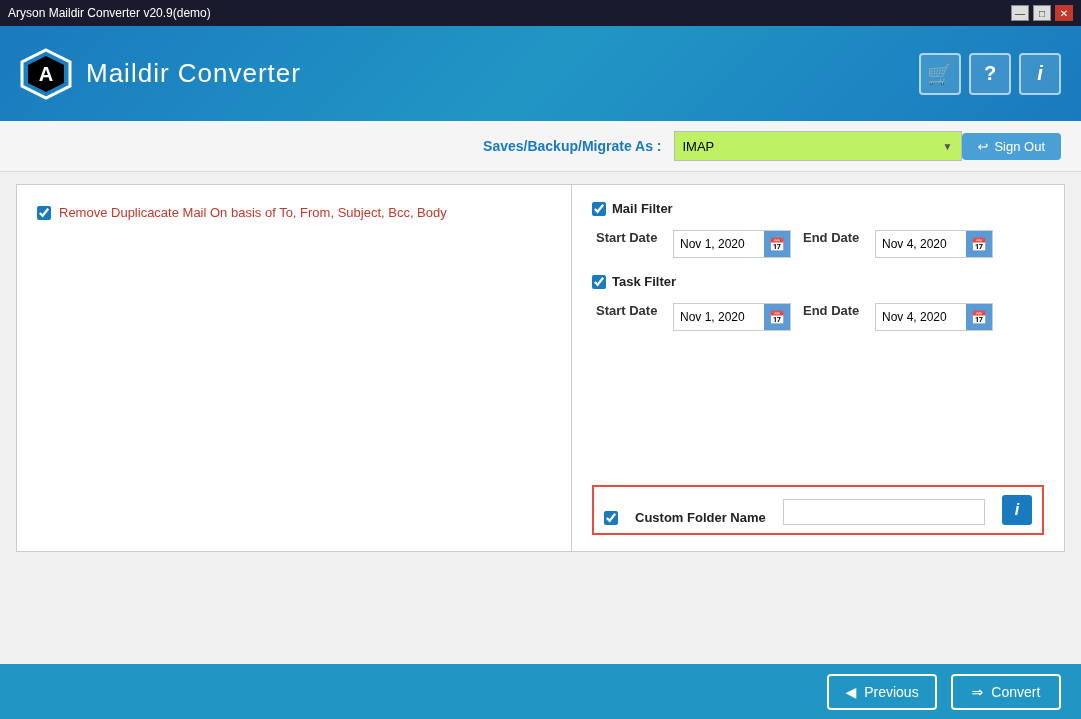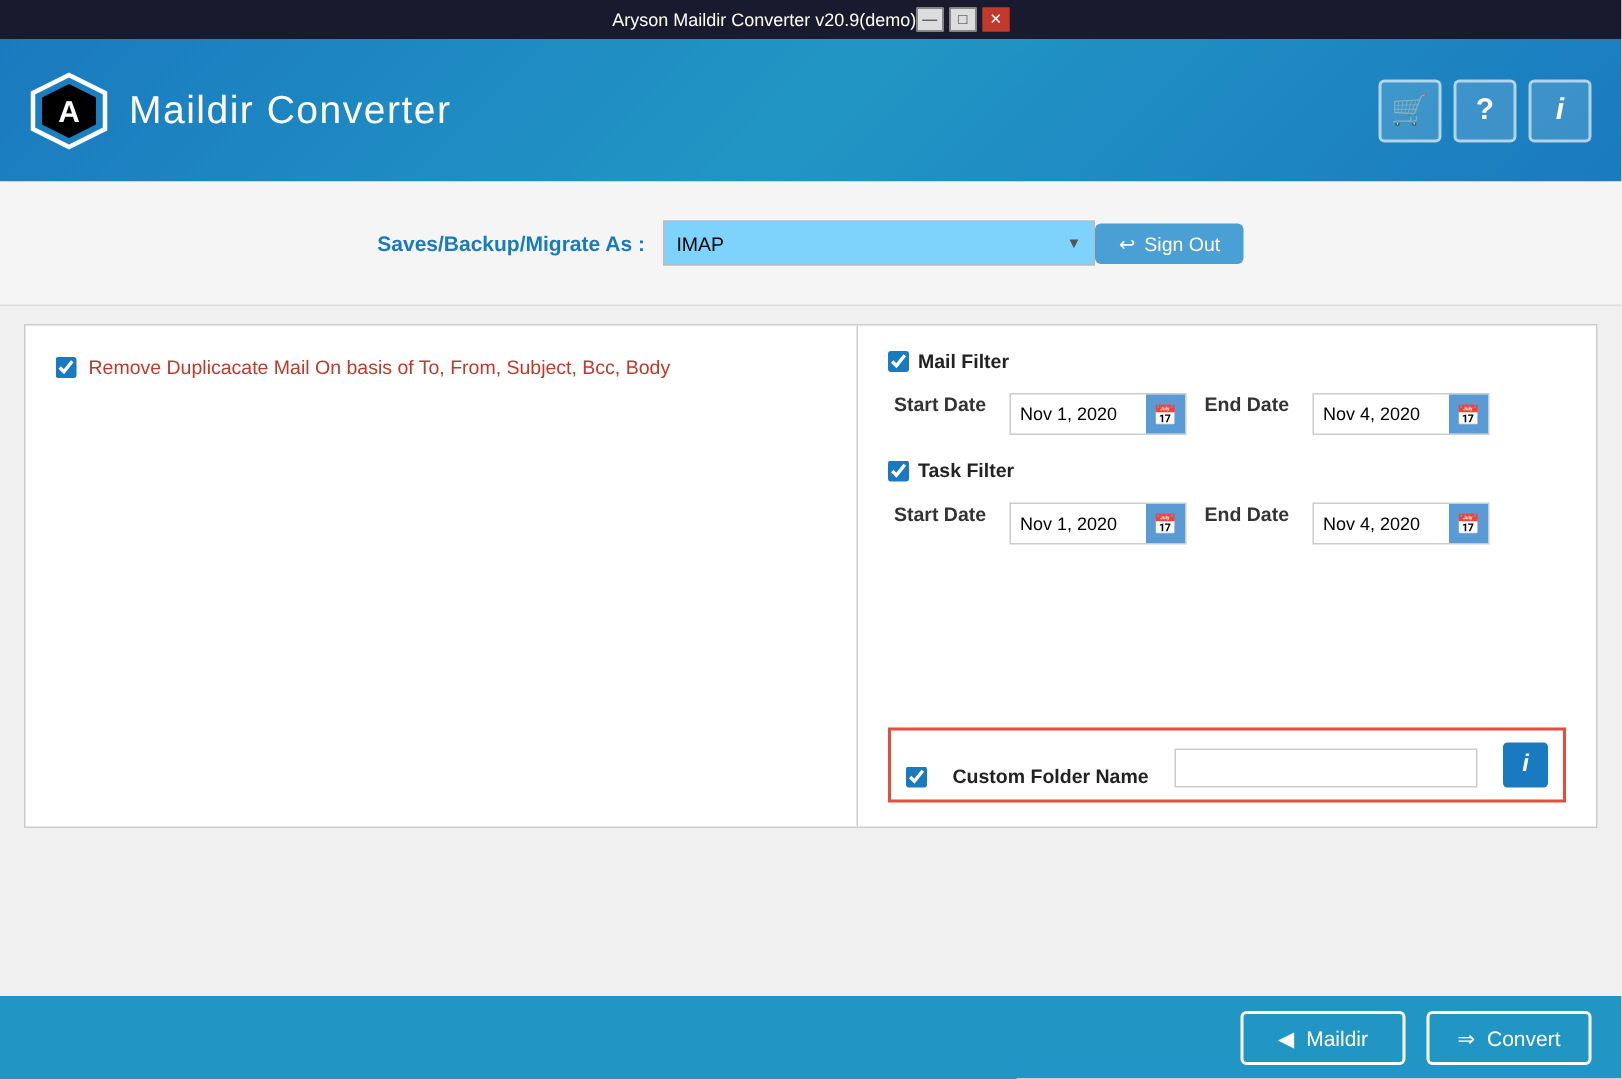--- a/index.html
+++ b/index.html
@@ -14,21 +14,21 @@
     }
 
     
     .title-bar {
       background: #1a1a2e;
       color: #fff;
       font-size: 12px;
       padding: 4px 8px;
       display: flex;
       align-items: center;
-      justify-content: center;
+      justify-content: space-between;
       height: 26px;
       flex-shrink: 0;
     }
     .title-bar-controls {
       display: flex;
       gap: 4px;
     }
     .title-bar-btn {
       width: 18px;
       height: 16px;
@@ -84,41 +84,41 @@
       justify-content: center;
       font-size: 20px;
       cursor: pointer;
       font-weight: bold;
     }
 
     
     .toolbar-row {
       background: #f5f5f5;
       border-bottom: 1px solid #ddd;
-      padding: 26px 20px;
-      display: flex;
-      align-items: center;
-      justify-content: center;
+      padding: 10px 20px;
+      display: flex;
+      align-items: center;
+      justify-content: flex-end;
       flex-shrink: 0;
     }
     .toolbar-left {
       display: flex;
       align-items: center;
       gap: 12px;
     }
     .toolbar-label {
       color: #1a7abf;
       font-weight: bold;
       font-size: 14px;
     }
     .dropdown-select {
       width: 288px;
       height: 30px;
       border: 1px solid #bbb;
-      background: #7dd3fc;
+      background: #bef264;
       padding: 0 8px;
       font-size: 13px;
       display: flex;
       align-items: center;
       justify-content: space-between;
       cursor: pointer;
     }
     .dropdown-arrow { color: #555; font-size: 10px; }
     .sign-out-btn {
       background: #4a9fd4;
@@ -419,19 +419,19 @@
 
     </div>
   </div>
 
   <div class="bottom-area"></div>
 </div>
 
 <div class="footer">
   <button class="footer-btn">
     <span>◀</span>
-    <span>Maildir</span>
+    <span>Previous</span>
   </button>
   <button class="footer-btn">
     <span>⇒</span>
     <span>Convert</span>
   </button>
 </div>
 
 </body></html>

